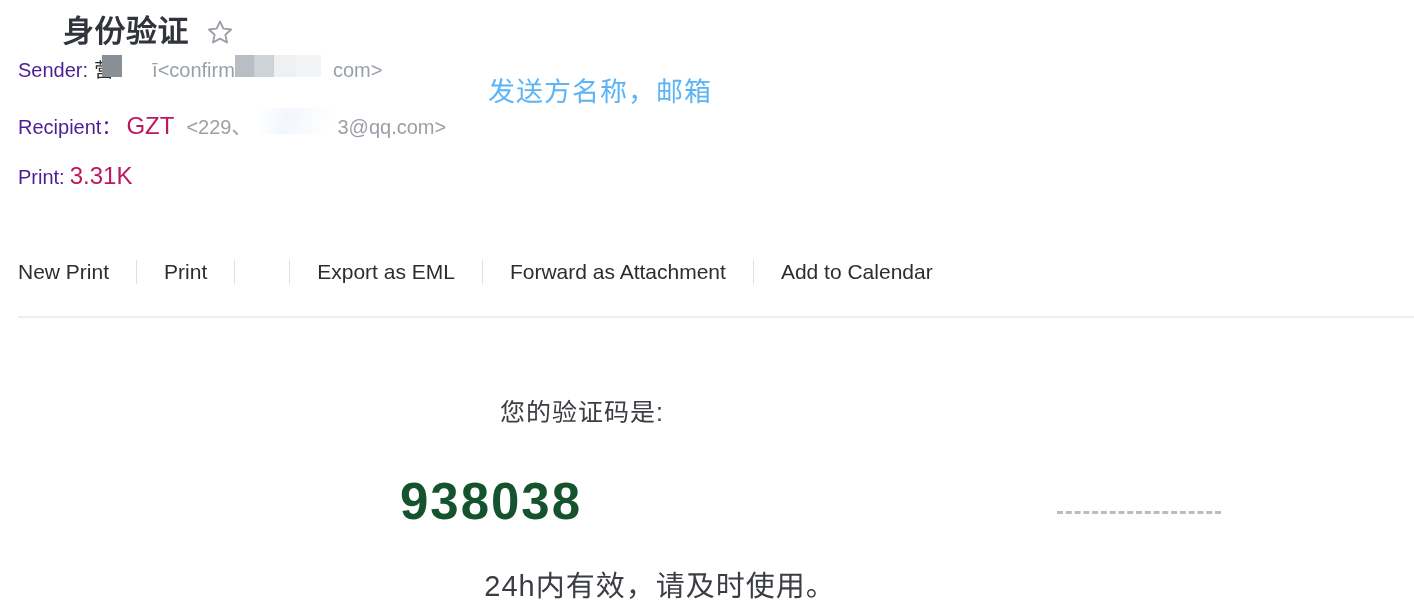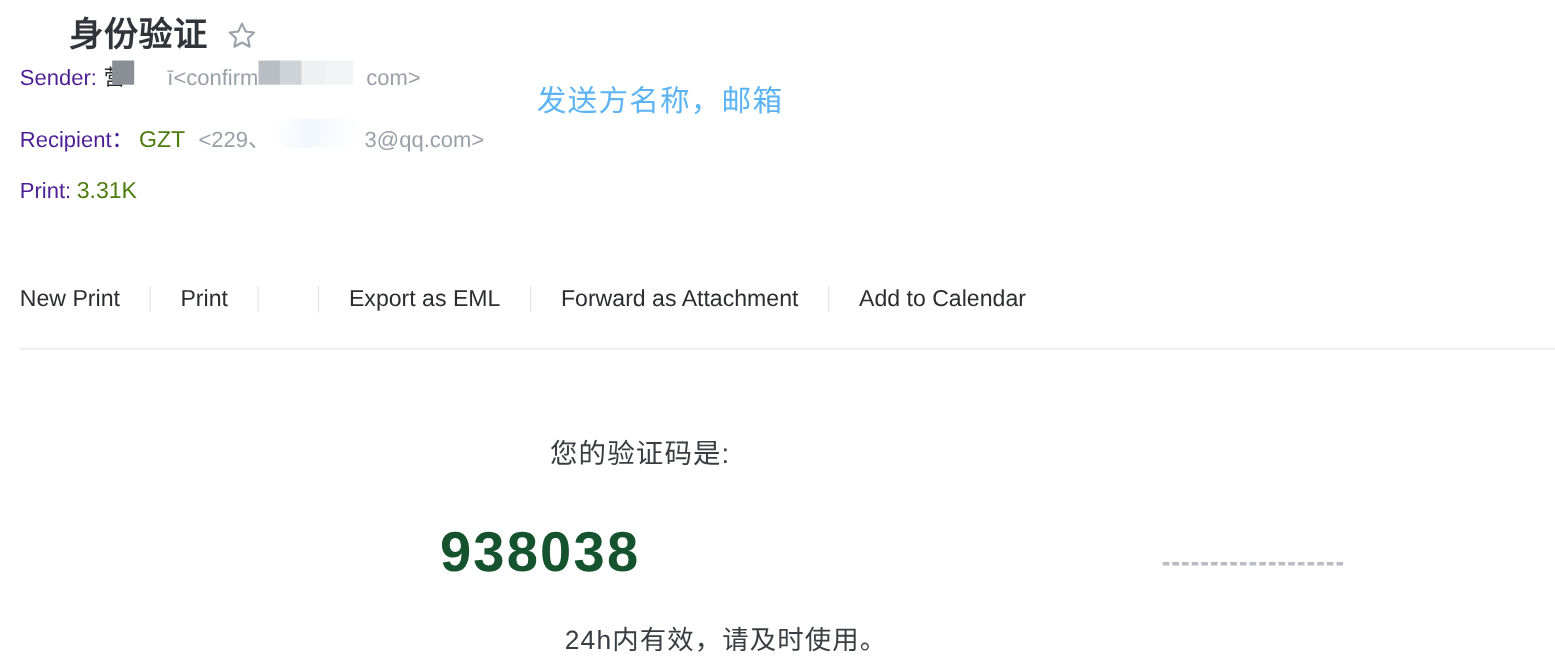--- a/index.html
+++ b/index.html
@@ -80,22 +80,22 @@
     font-size: 20px;
     margin-left: 6px;
   }
 
   .meta-addr {
     color: #9aa0a8;
     font-size: 20px;
   }
 
   .meta-value-strong {
-    color: #4d7c0f;
-    font-size: 21px;
+    color: #be185d;
+    font-size: 24px;
     margin-left: 5px;
   }
 
   
   .redact-dark {
     display: inline-block;
     width: 20px;
     height: 22px;
     background: #8a8f96;
     vertical-align: -4px;
@@ -229,21 +229,21 @@
     border-top: 3px dashed #b9bdc2;
   }
 
   .code-note {
     position: absolute;
     left: 0;
     top: 232px;
     width: 1414px;
     padding-right: 94px;
     box-sizing: border-box;
-    font-size: 24px;
+    font-size: 29px;
     color: #3a3d42;
     letter-spacing: 1px;
   }
 </style>
 </head>
 <body>
 
 <div class="mail-view">
 
   <div class="mail-header">

